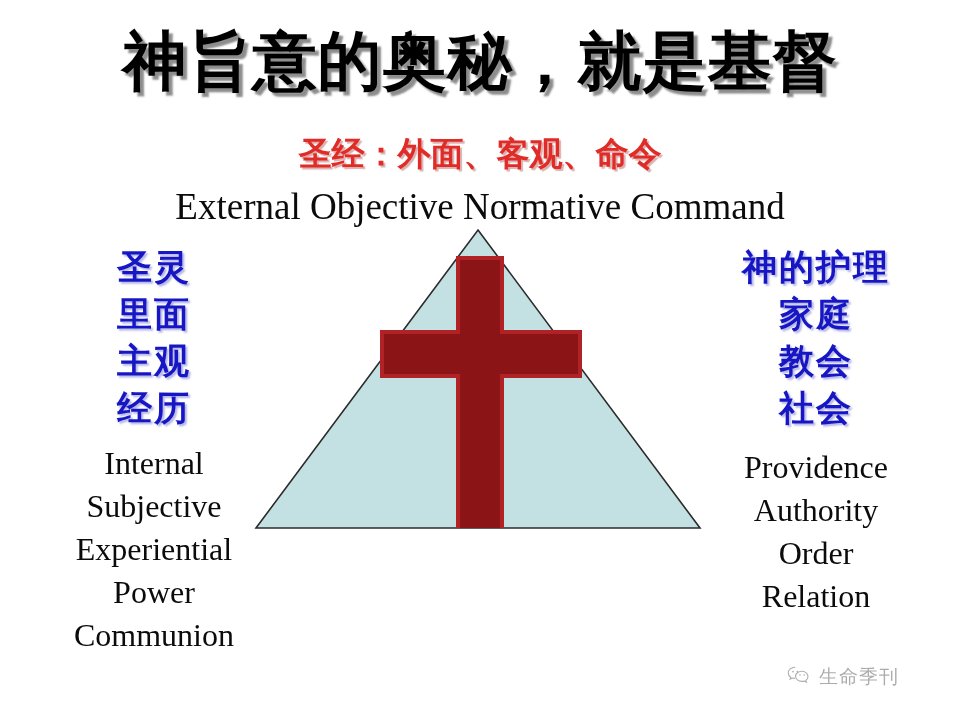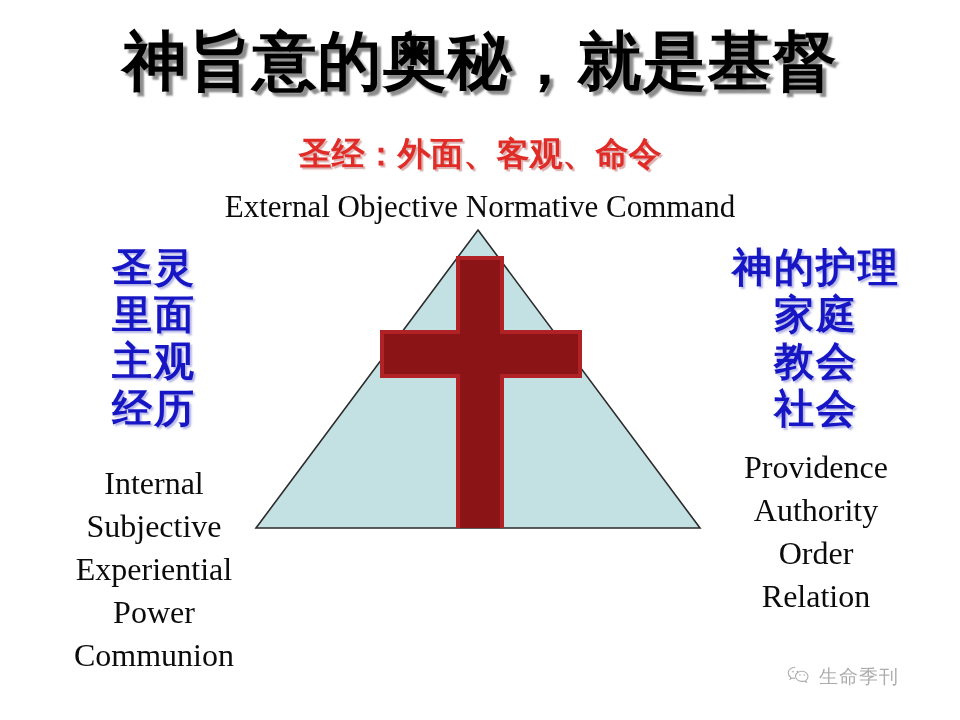--- a/index.html
+++ b/index.html
@@ -50,21 +50,21 @@
   }
 
   
   #subtitle-en {
     position: absolute;
     left: 0;
     top: 188px;
     width: 960px;
     text-align: center;
     font-family: "Liberation Serif", "DejaVu Serif", serif;
-    font-size: 31px;
+    font-size: 37px;
     line-height: 38px;
     color: #0b0b0b;
     white-space: nowrap;
   }
 
   
   #diagram {
     position: absolute;
     left: 240px;
     top: 222px;
@@ -85,36 +85,36 @@
     position: absolute;
     left: 672px;
     top: 244px;
     width: 288px;
     text-align: center;
   }
 
   .cn-block {
     font-family: "DejaVu Sans", "Liberation Sans", sans-serif;
     font-weight: bold;
-    font-size: 40px;
+    font-size: 35px;
     line-height: 47px;
     color: #1616c4;
     text-shadow: 2px 2px 2px rgba(120,120,210,0.55);
     white-space: nowrap;
   }
   .cn-line { display: block; letter-spacing: 2px; }
 
   .en-block {
     font-family: "Liberation Serif", "DejaVu Serif", serif;
     font-size: 32px;
     line-height: 43px;
     color: #0b0b0b;
     white-space: nowrap;
   }
-  #left-col .en-block { margin-top: 30px; }
+  #left-col .en-block { margin-top: 10px; }
   #right-col .en-block { margin-top: 14px; }
   .en-line { display: block; }
 
   
   #watermark {
     position: absolute;
     left: 786px;
     top: 664px;
     display: flex;
     align-items: center;

